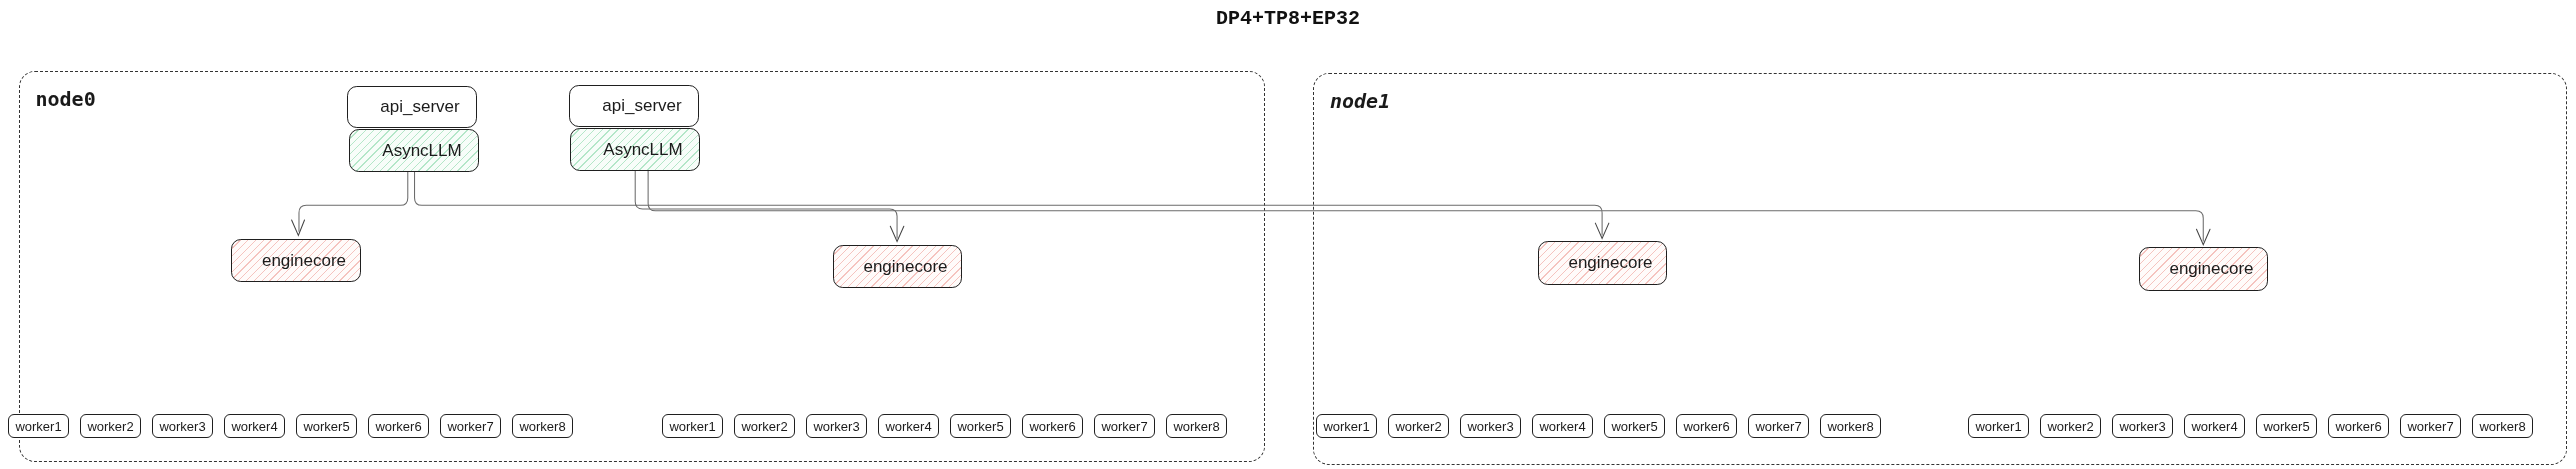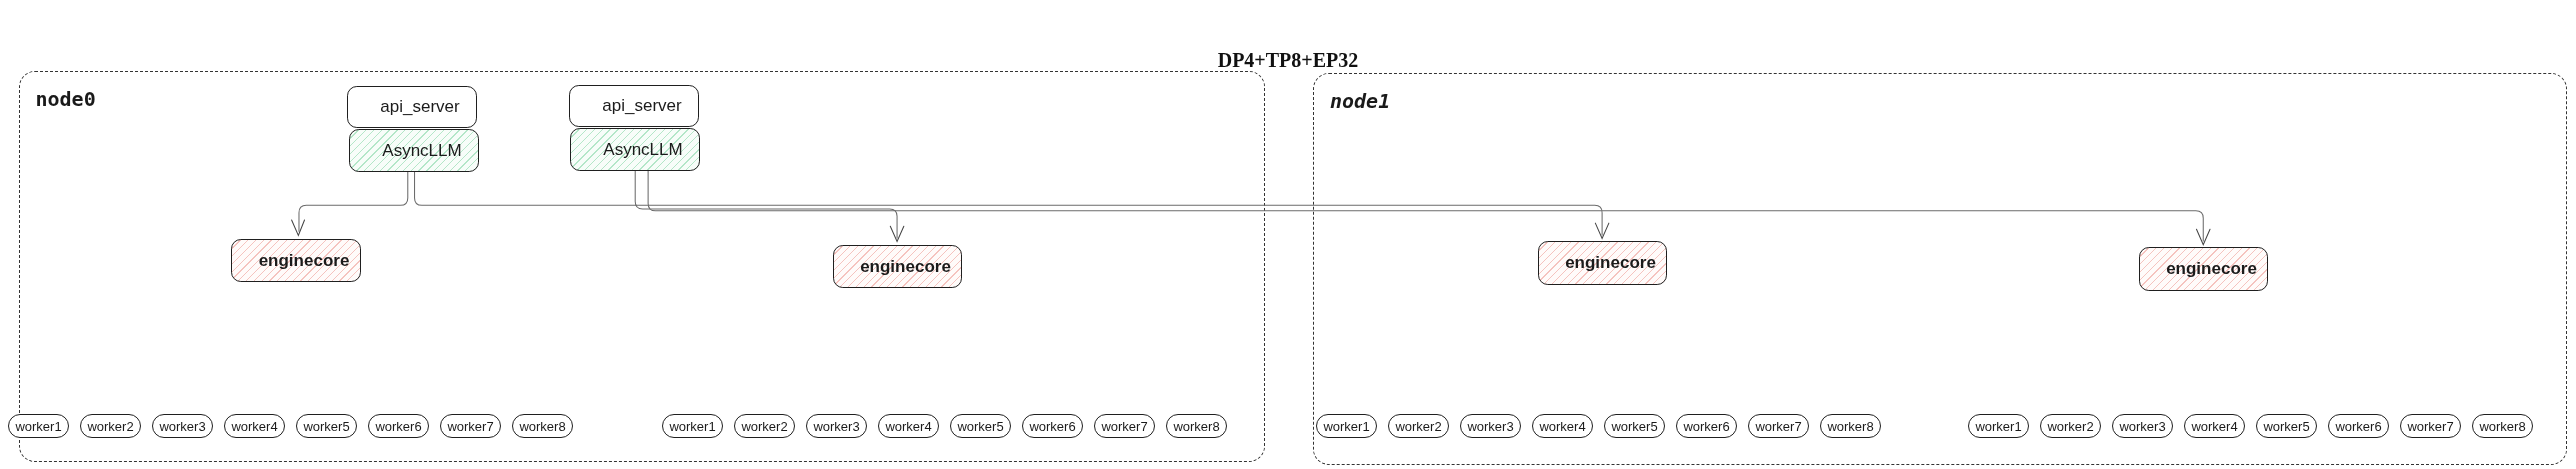--- a/index.html
+++ b/index.html
@@ -2,62 +2,61 @@
 <html style="font-size:9.8px"><head>
 <meta charset="utf-8">
 <style>
   html,body{margin:0;padding:0;}
   body{
     width:2576px;height:469px;position:relative;background:#ffffff;
     font-family:"Liberation Sans", sans-serif;color:#111;overflow:hidden;
   }
   .title{
     position:absolute;top:7.4px;left:0;width:2576px;text-align:center;
-    font-family:Liberation Serif, serif;font-weight:bold;
-    font-size:20px;letter-spacing:0px;color:#111;margin-top:42px;
+    font-family:Liberation Mono, monospace;font-weight:bold;
+    font-size:20px;letter-spacing:0px;color:#111;
   }
   .node{
     position:absolute;border:1.5px dashed #333;border-radius:16px;background:transparent;
   }
   #node0{left:18.5px;top:71px;width:1244px;height:389px;}
   #node1{left:1313px;top:73px;width:1252px;height:390px;font-style:italic;}
   .node-label{
     position:absolute;left:16px;top:14.8px;
     font-family:"DejaVu Sans Mono", monospace;font-weight:bold;font-size:20px;color:#1a1a1a;
   }
   .box{
     position:absolute;box-sizing:border-box;border:1.5px solid #1f1f1f;border-radius:9.8px;
     display:flex;align-items:center;justify-content:center;
     font-size:17px;color:#1b1b1b;background:#ffffff;z-index:2;padding-left:16px;
   }
   .box.green{
     background:repeating-linear-gradient(135deg, rgba(87,199,133,0.42) 0 1px, rgba(255,255,255,0) 1px 5.5px), #f7fdf9;
   }
   .box.red{
     background:repeating-linear-gradient(135deg, rgba(233,128,119,0.45) 0 0.9px, rgba(255,255,255,0) 0.9px 5.5px), #fffbfa;
-    font-weight:bold;
   }
   #api1{left:347px;top:86px;width:130px;height:42px;}
   #llm1{left:349px;top:129px;width:130px;height:43px;}
   #api2{left:569px;top:85px;width:130px;height:42px;}
   #llm2{left:570px;top:128px;width:130px;height:43px;}
   #ec1{left:231px;top:239px;width:130px;height:43px;}
   #ec2{left:833px;top:245px;width:129px;height:43px;}
   #ec3{left:1538px;top:241px;width:129px;height:44px;}
   #ec4{left:2139px;top:247px;width:129px;height:44px;}
   .worker-row{
     position:absolute;top:414px;display:flex;gap:11px;z-index:2;
   }
   #wg1{left:8px;}
   #wg2{left:662px;}
   #wg3{left:1316px;}
   #wg4{left:1968px;}
   .worker{
     box-sizing:border-box;width:61px;height:24px;flex:0 0 auto;
-    border:1.4px solid #1f1f1f;border-radius:12px;background:#fff;
+    border:1.4px solid #1f1f1f;border-radius:6px;background:#fff;
     display:flex;align-items:center;justify-content:center;
     font-size:13px;color:#1b1b1b;
   }
   #edges{position:absolute;left:0;top:0;z-index:1;}
   .edge{fill:none;stroke:#6b6b6b;stroke-width:1.7;}
   .arrowhead{fill:none;stroke:#444;stroke-width:1.7;stroke-linecap:round;}
 </style>
 </head>
 <body>
 

